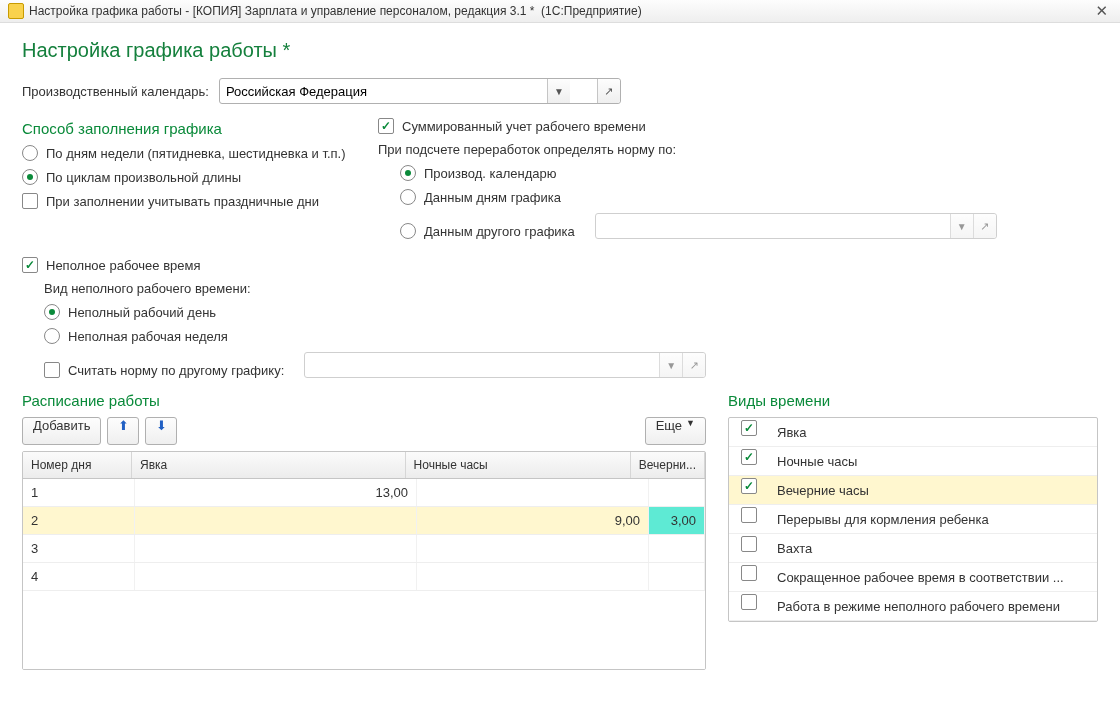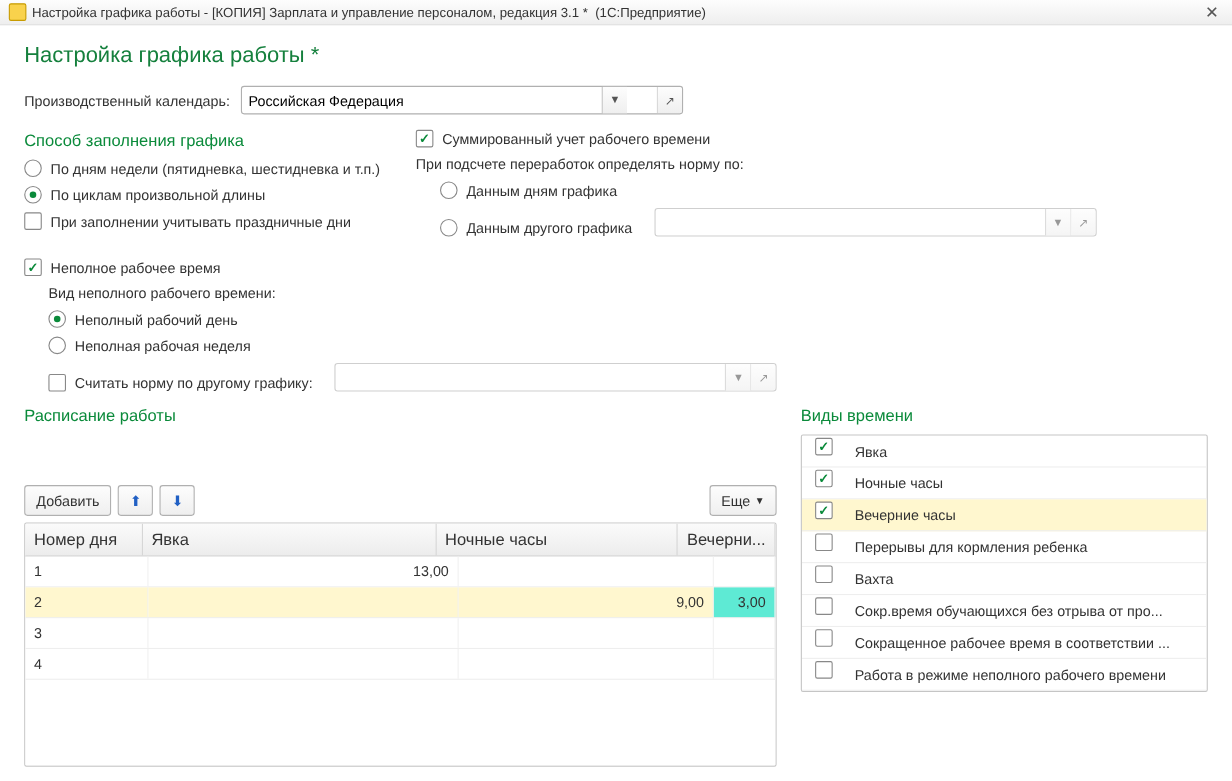--- a/index.html
+++ b/index.html
@@ -27,27 +27,27 @@
 
 .radio, .check { display:flex; align-items:flex-end; gap:8px; margin-bottom:8px; font-size:13px; color:#333; cursor:pointer;}
 .radio .dot { width:14px; height:14px; border:1px solid #888; border-radius:50%; display:flex; align-items:center; justify-content:center; background:#fff;}
 .radio.checked .dot::after { content:""; width:6px; height:6px; border-radius:50%; background:#0a8a3a; }
 .check .box { width:14px; height:14px; border:1px solid #888; border-radius:2px; background:#fff; display:flex; align-items:center; justify-content:center;}
 .check.checked .box::after { content:"✓"; font-size:12px; line-height:12px; color:#0a8a3a; font-weight:bold; }
 
 .indent { margin-left:22px; }
 
 .toolbar { display:flex; align-items:center; gap:6px; margin-bottom:6px; }
-.tbtn { height:26px; border:1px solid #b0b0b0; border-radius:3px; background:linear-gradient(#fdfdfd,#efefef); padding:0 10px; font-size:13px; display:flex; align-items:center; gap:4px; cursor:pointer;margin-top:46px; }
+.tbtn { height:26px; border:1px solid #b0b0b0; border-radius:3px; background:linear-gradient(#fdfdfd,#efefef); padding:0 10px; font-size:13px; display:flex; gap:4px; cursor:pointer; }
 .tbtn.icon-only { width:30px; padding:0; justify-content:center; }
 .spacer { flex:1; }
 
 .grid { border:1px solid #c5c5c5; border-radius:2px; overflow:hidden; }
 .grid-head { display:flex; background:linear-gradient(#fbfbfb,#ececec); border-bottom:1px solid #c5c5c5; }
-.grid-head .cell { padding:6px 8px; font-size:15px; color:#333; border-right:1px solid #d6d6d6; }
+.grid-head .cell { padding:6px 8px; font-size:12px; color:#333; border-right:1px solid #d6d6d6; }
 .grid-body { background:#fff; min-height:190px; }
 .grid-row { display:flex; border-bottom:1px solid #eee; }
 .grid-row .cell { padding:6px 8px; font-size:13px; border-right:1px solid #f1f1f1; }
 .grid-row.hl .cell { background:#fff7cf; }
 .grid-row.hl .cell.strong { background:#5eead4; }
 .c-num { width:95px; }
 .c-yavka { width:265px; text-align:right; }
 .c-night { width:215px; text-align:right; }
 .c-even { flex:1; text-align:right; }
 
@@ -107,20 +107,24 @@
           <span>При заполнении учитывать праздничные дни</span>
         </div>
       </div>
       <div class="col-right">
         <div class="check checked" style="margin-top:4px;">
           <span class="box"></span>
           <span>Суммированный учет рабочего времени</span>
         </div>
         <div class="lbl" style="margin:4px 0 8px 0;">При подсчете переработок определять норму по:</div>
         <div class="indent">
+          <div class="radio checked">
+            <span class="dot"></span>
+            <span>Производ. календарю</span>
+          </div>
           <div class="radio">
             <span class="dot"></span>
             <span>Данным дням графика</span>
           </div>
           <div class="radio" style="margin-bottom:0;">
             <span class="dot"></span>
             <span>Данным другого графика</span>
             <div class="select-box" style="width:400px; margin-left:12px; opacity:0.6;">
               <input style="">
               <div class="btn-seg">▼</div>
@@ -259,28 +263,20 @@
                 </span>
               </div>
               <div class="txt-cell">Вахта</div>
             </div>
             <div class="time-row">
               <div class="chk-cell">
                 <span class="check">
                   <span class="box"></span>
                 </span>
               </div>
-              <div class="txt-cell">Сокр.время обучающихся без отрыва от про...</div>
-            </div>
-            <div class="time-row">
-              <div class="chk-cell">
-                <span class="check">
-                  <span class="box"></span>
-                </span>
-              </div>
               <div class="txt-cell">Сокращенное рабочее время в соответствии ...</div>
             </div>
             <div class="time-row">
               <div class="chk-cell">
                 <span class="check">
                   <span class="box"></span>
                 </span>
               </div>
               <div class="txt-cell">Работа в режиме неполного рабочего времени</div>
             </div>

